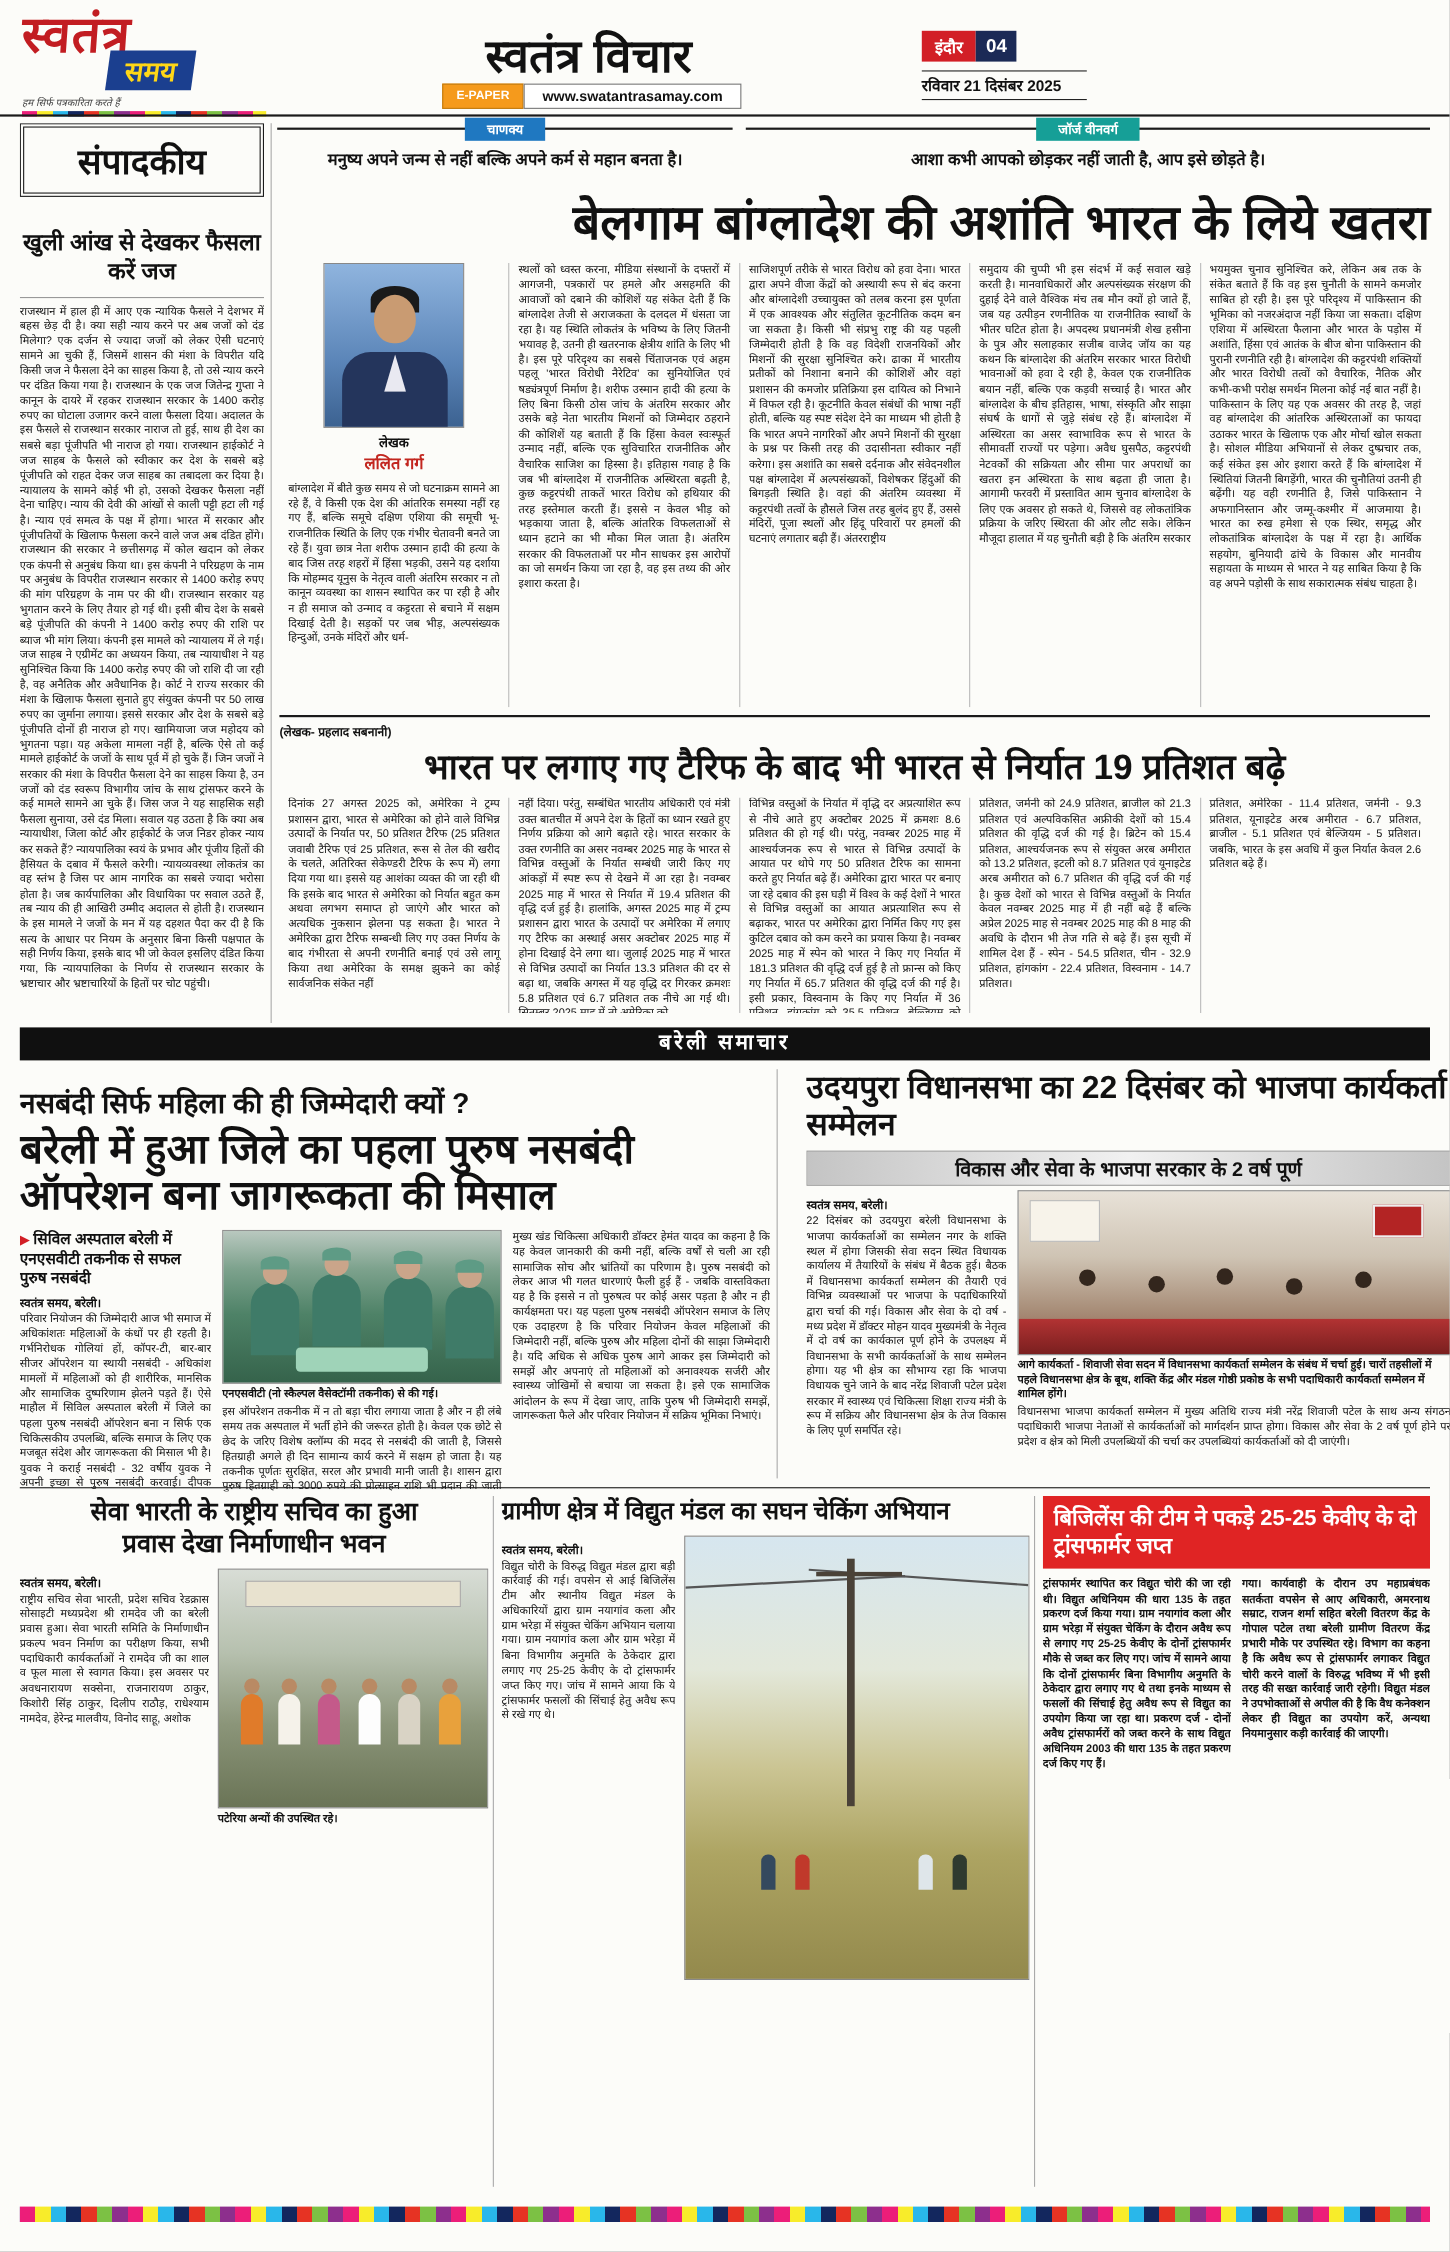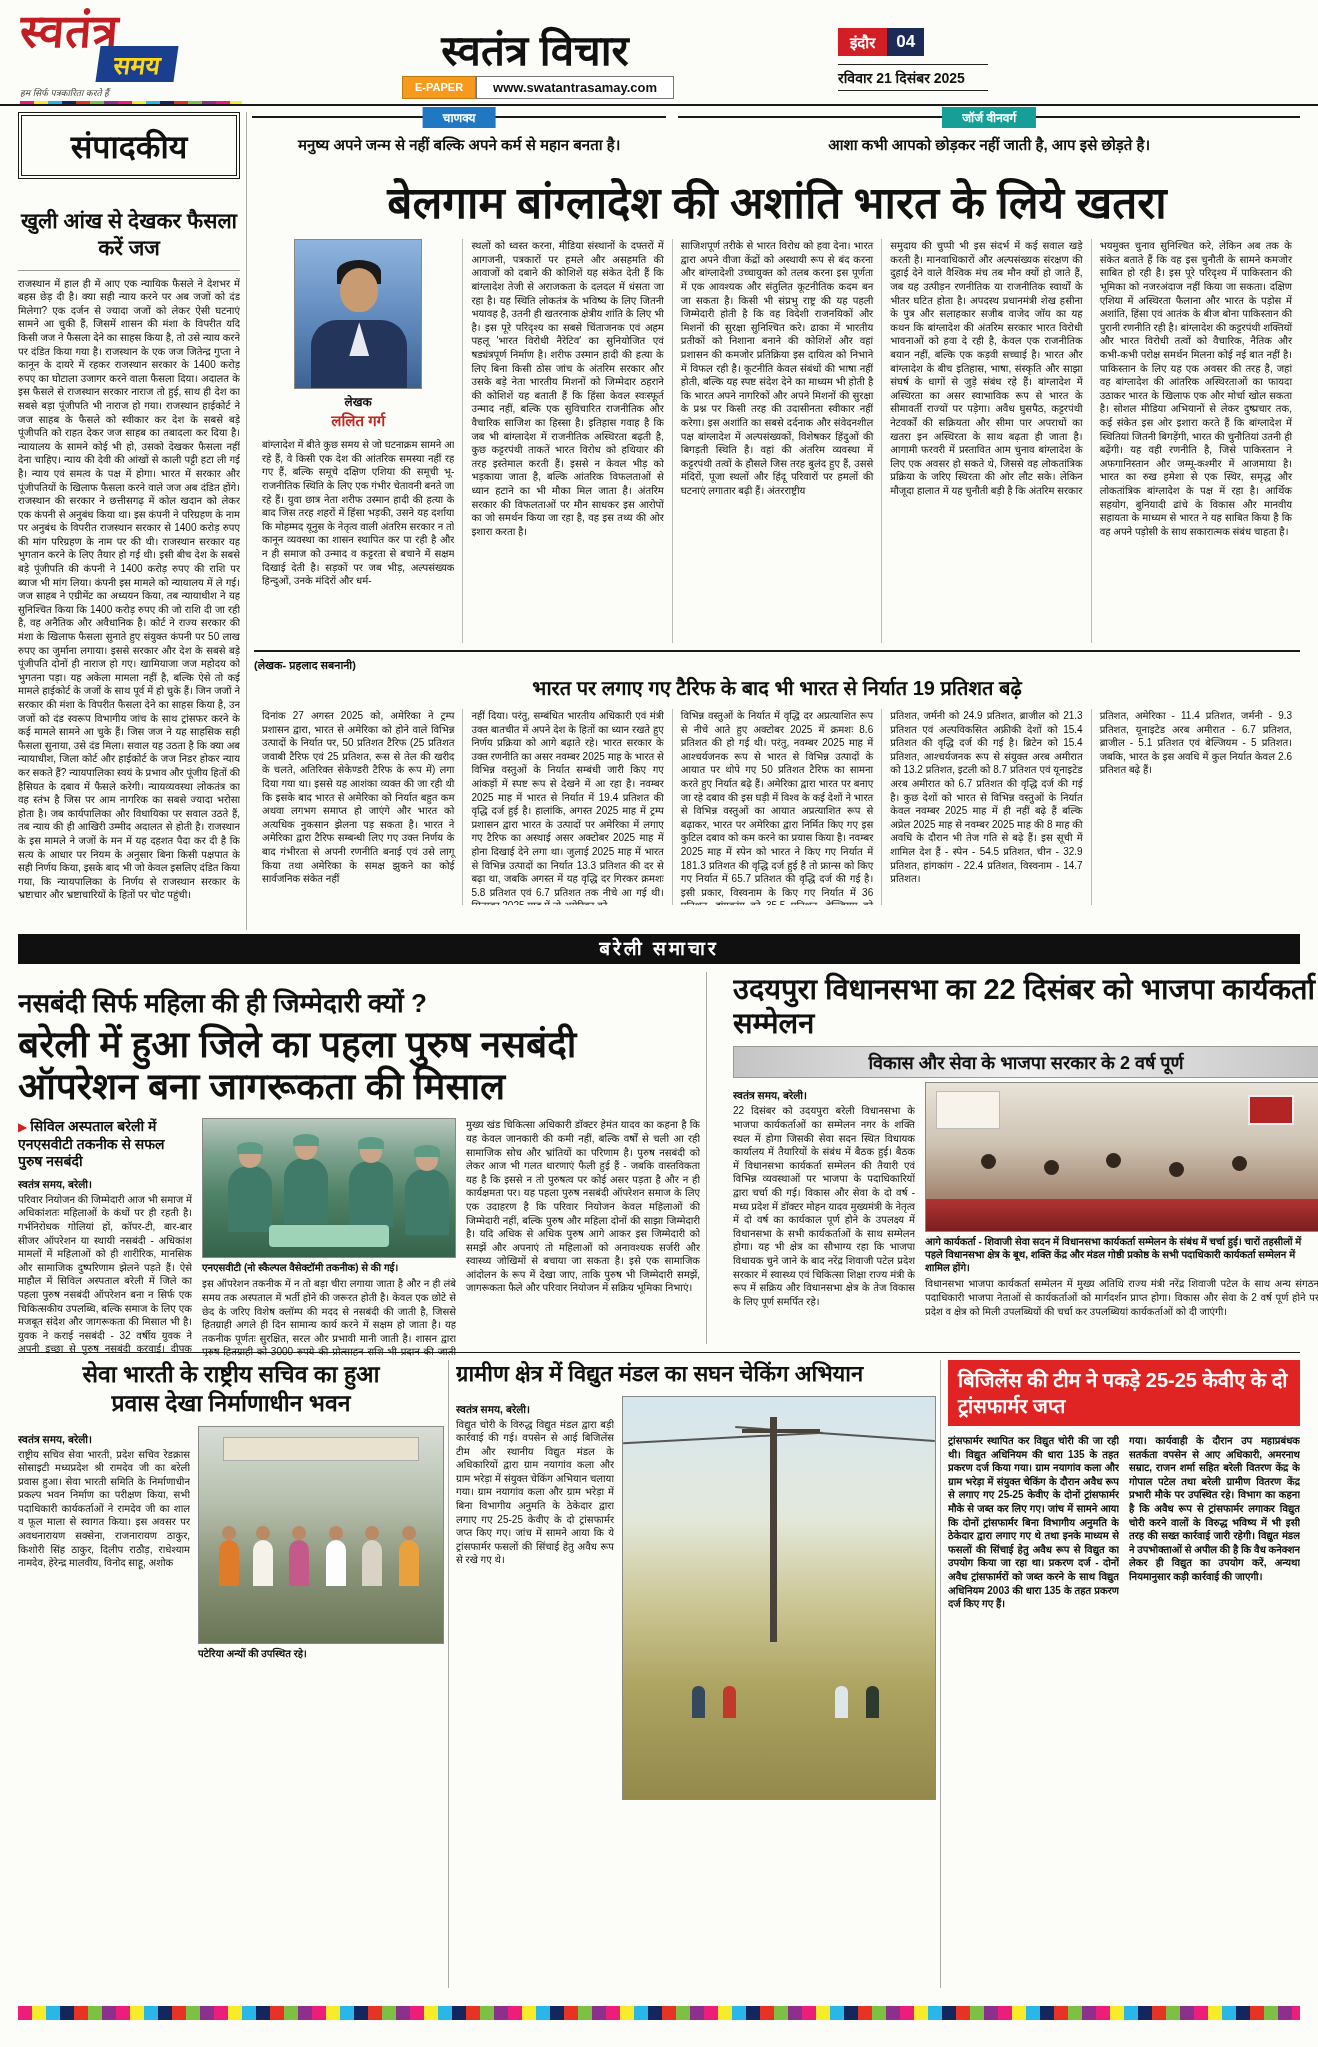--- a/index.html
+++ b/index.html
@@ -38,38 +38,38 @@
   
   .editorial { left:18px; top:112px; width:222px; height:820px; overflow:hidden; }
   .ed-box { border:4px double #1a1a1a; text-align:center; font-size:32px; font-weight:900; padding:8px 0; }
   .ed-headline { font-size:21px; font-weight:900; text-align:center; margin:28px 0 6px; padding-bottom:8px; border-bottom:1px solid #999; line-height:1.3; }
   .ed-body { font-size:10px; line-height:13.6px; text-align:justify; height:636px; overflow:hidden; }
   .v-rule { width:1px; background:#aaa; }
   .vr-main { left:246px; top:112px; height:818px; }
 
   
   .main-art { left:254px; top:178px; width:1046px; }
-  .main-headline { font-size:44px; font-weight:900; text-align:center; line-height:1.12; }
+  .main-headline { font-size:44px; font-weight:900; text-align:right; line-height:1.12; }
   .main-cols { display:flex; margin-top:12px; height:404px; overflow:hidden; }
   .col-text { font-size:10px; line-height:13.6px; text-align:justify; overflow:hidden; }
   .mcol { flex:1; padding:0 8px; overflow:hidden; }
   .mcol + .mcol { border-left:1px solid #bbb; }
   .author-card { width:132px; margin:0 auto 8px; text-align:center; }
   .photo-author { width:128px; height:150px; margin:0 auto; position:relative; border:1px solid #888; background:linear-gradient(180deg,#8fb4de 0%,#5b85b8 60%,#3c6291 100%); overflow:hidden; }
   .pa-hair { position:absolute; left:42px; top:20px; width:44px; height:24px; border-radius:50% 50% 0 0; background:#1a1a1a; }
   .pa-head { position:absolute; left:45px; top:28px; width:38px; height:44px; border-radius:50% 50% 46% 46%; background:#c99b72; }
   .pa-body { position:absolute; left:16px; top:80px; width:96px; height:72px; border-radius:26px 26px 0 0; background:#24355c; }
   .pa-shirt { position:absolute; left:54px; top:82px; width:20px; height:34px; background:#e9e9f1; clip-path:polygon(50% 0,0 100%,100% 100%); }
   .author-label { font-size:12px; font-weight:700; margin-top:4px; }
   .author-name { font-size:15px; font-weight:700; color:#c2261f; }
 
   
   .tariff { left:254px; top:650px; width:1046px; border-top:2px solid #1a1a1a; padding-top:5px; }
   .tariff-byline { font-size:11px; font-weight:700; }
-  .tariff-headline { text-align:center; font-size:20px; font-weight:900; margin:2px 0 8px; }
+  .tariff-headline { text-align:center; font-size:32px; font-weight:900; margin:2px 0 8px; }
   .tariff-cols { display:flex; height:196px; overflow:hidden; }
 
   
   .local-banner { left:18px; top:934px; width:1282px; height:30px; background:#101010; color:#fff; font-size:19px; font-weight:900; text-align:center; line-height:30px; letter-spacing:3px; }
 
   
   .vasectomy { left:18px; top:984px; width:682px; height:374px; overflow:hidden; }
   .vas-kicker { font-size:26px; font-weight:900; }
   .vas-headline { font-size:37px; font-weight:900; line-height:1.14; margin-top:4px; }
   .vas-content { display:flex; gap:10px; margin-top:10px; height:238px; overflow:hidden; }

